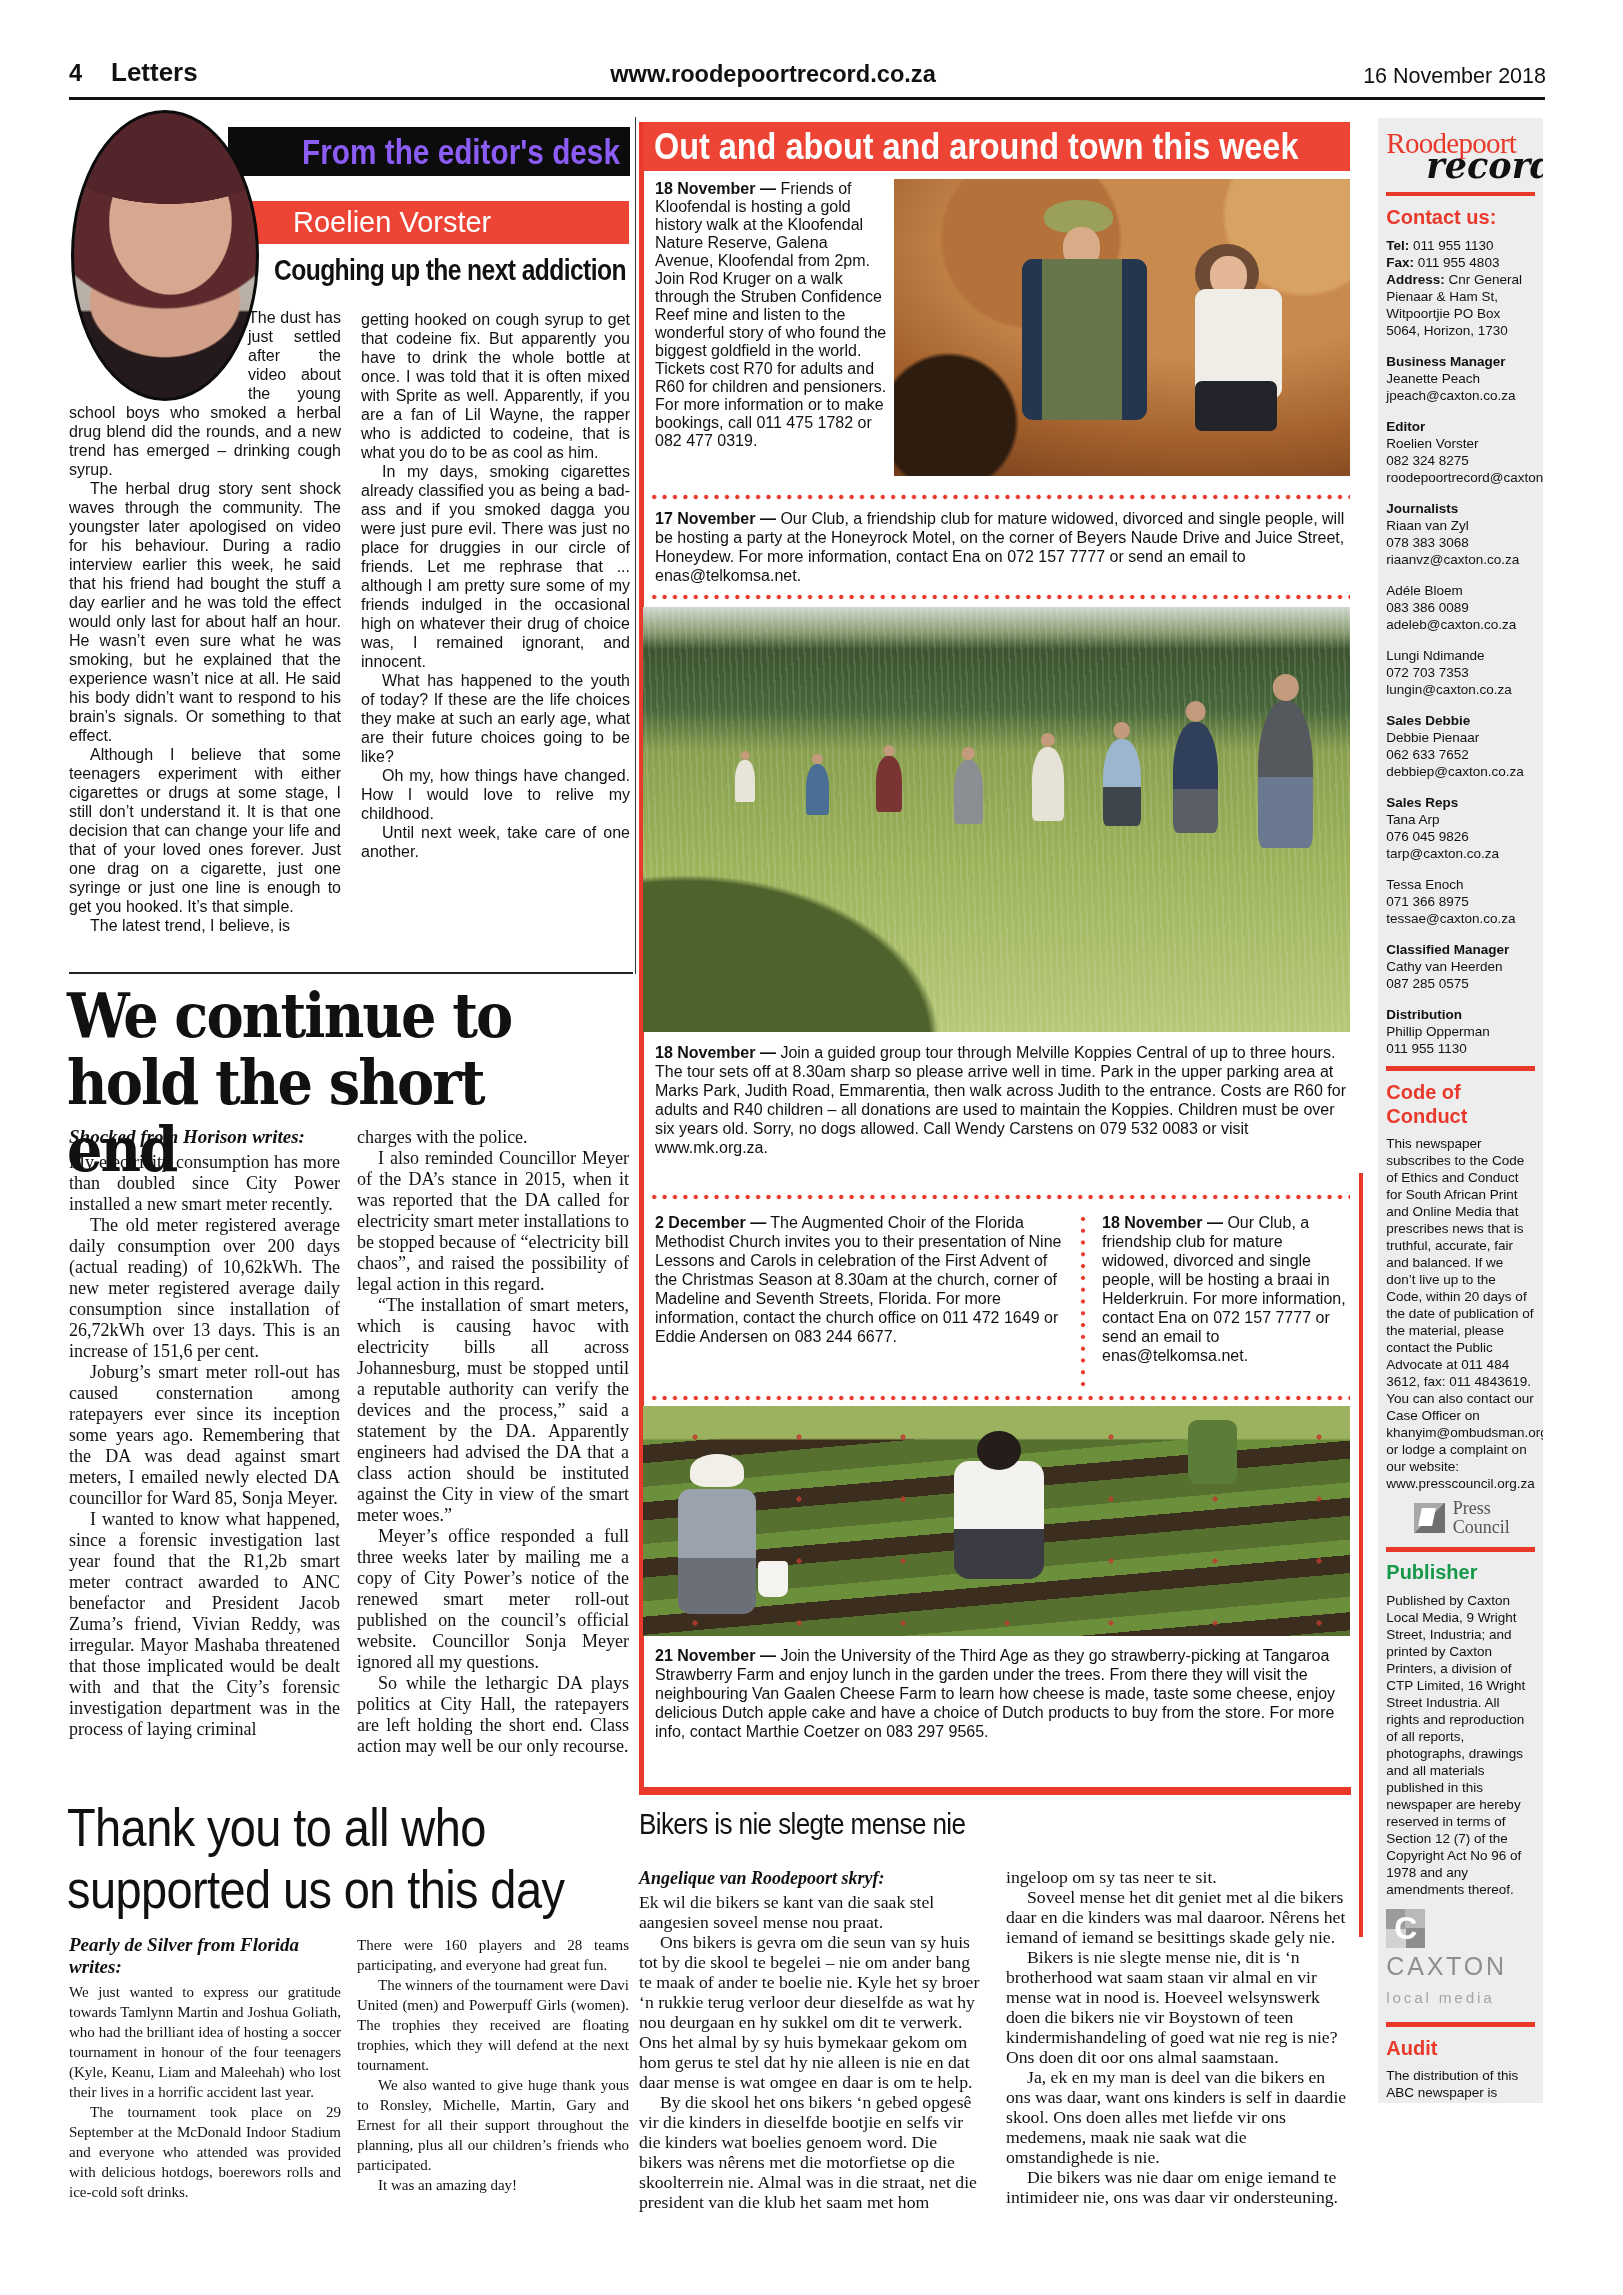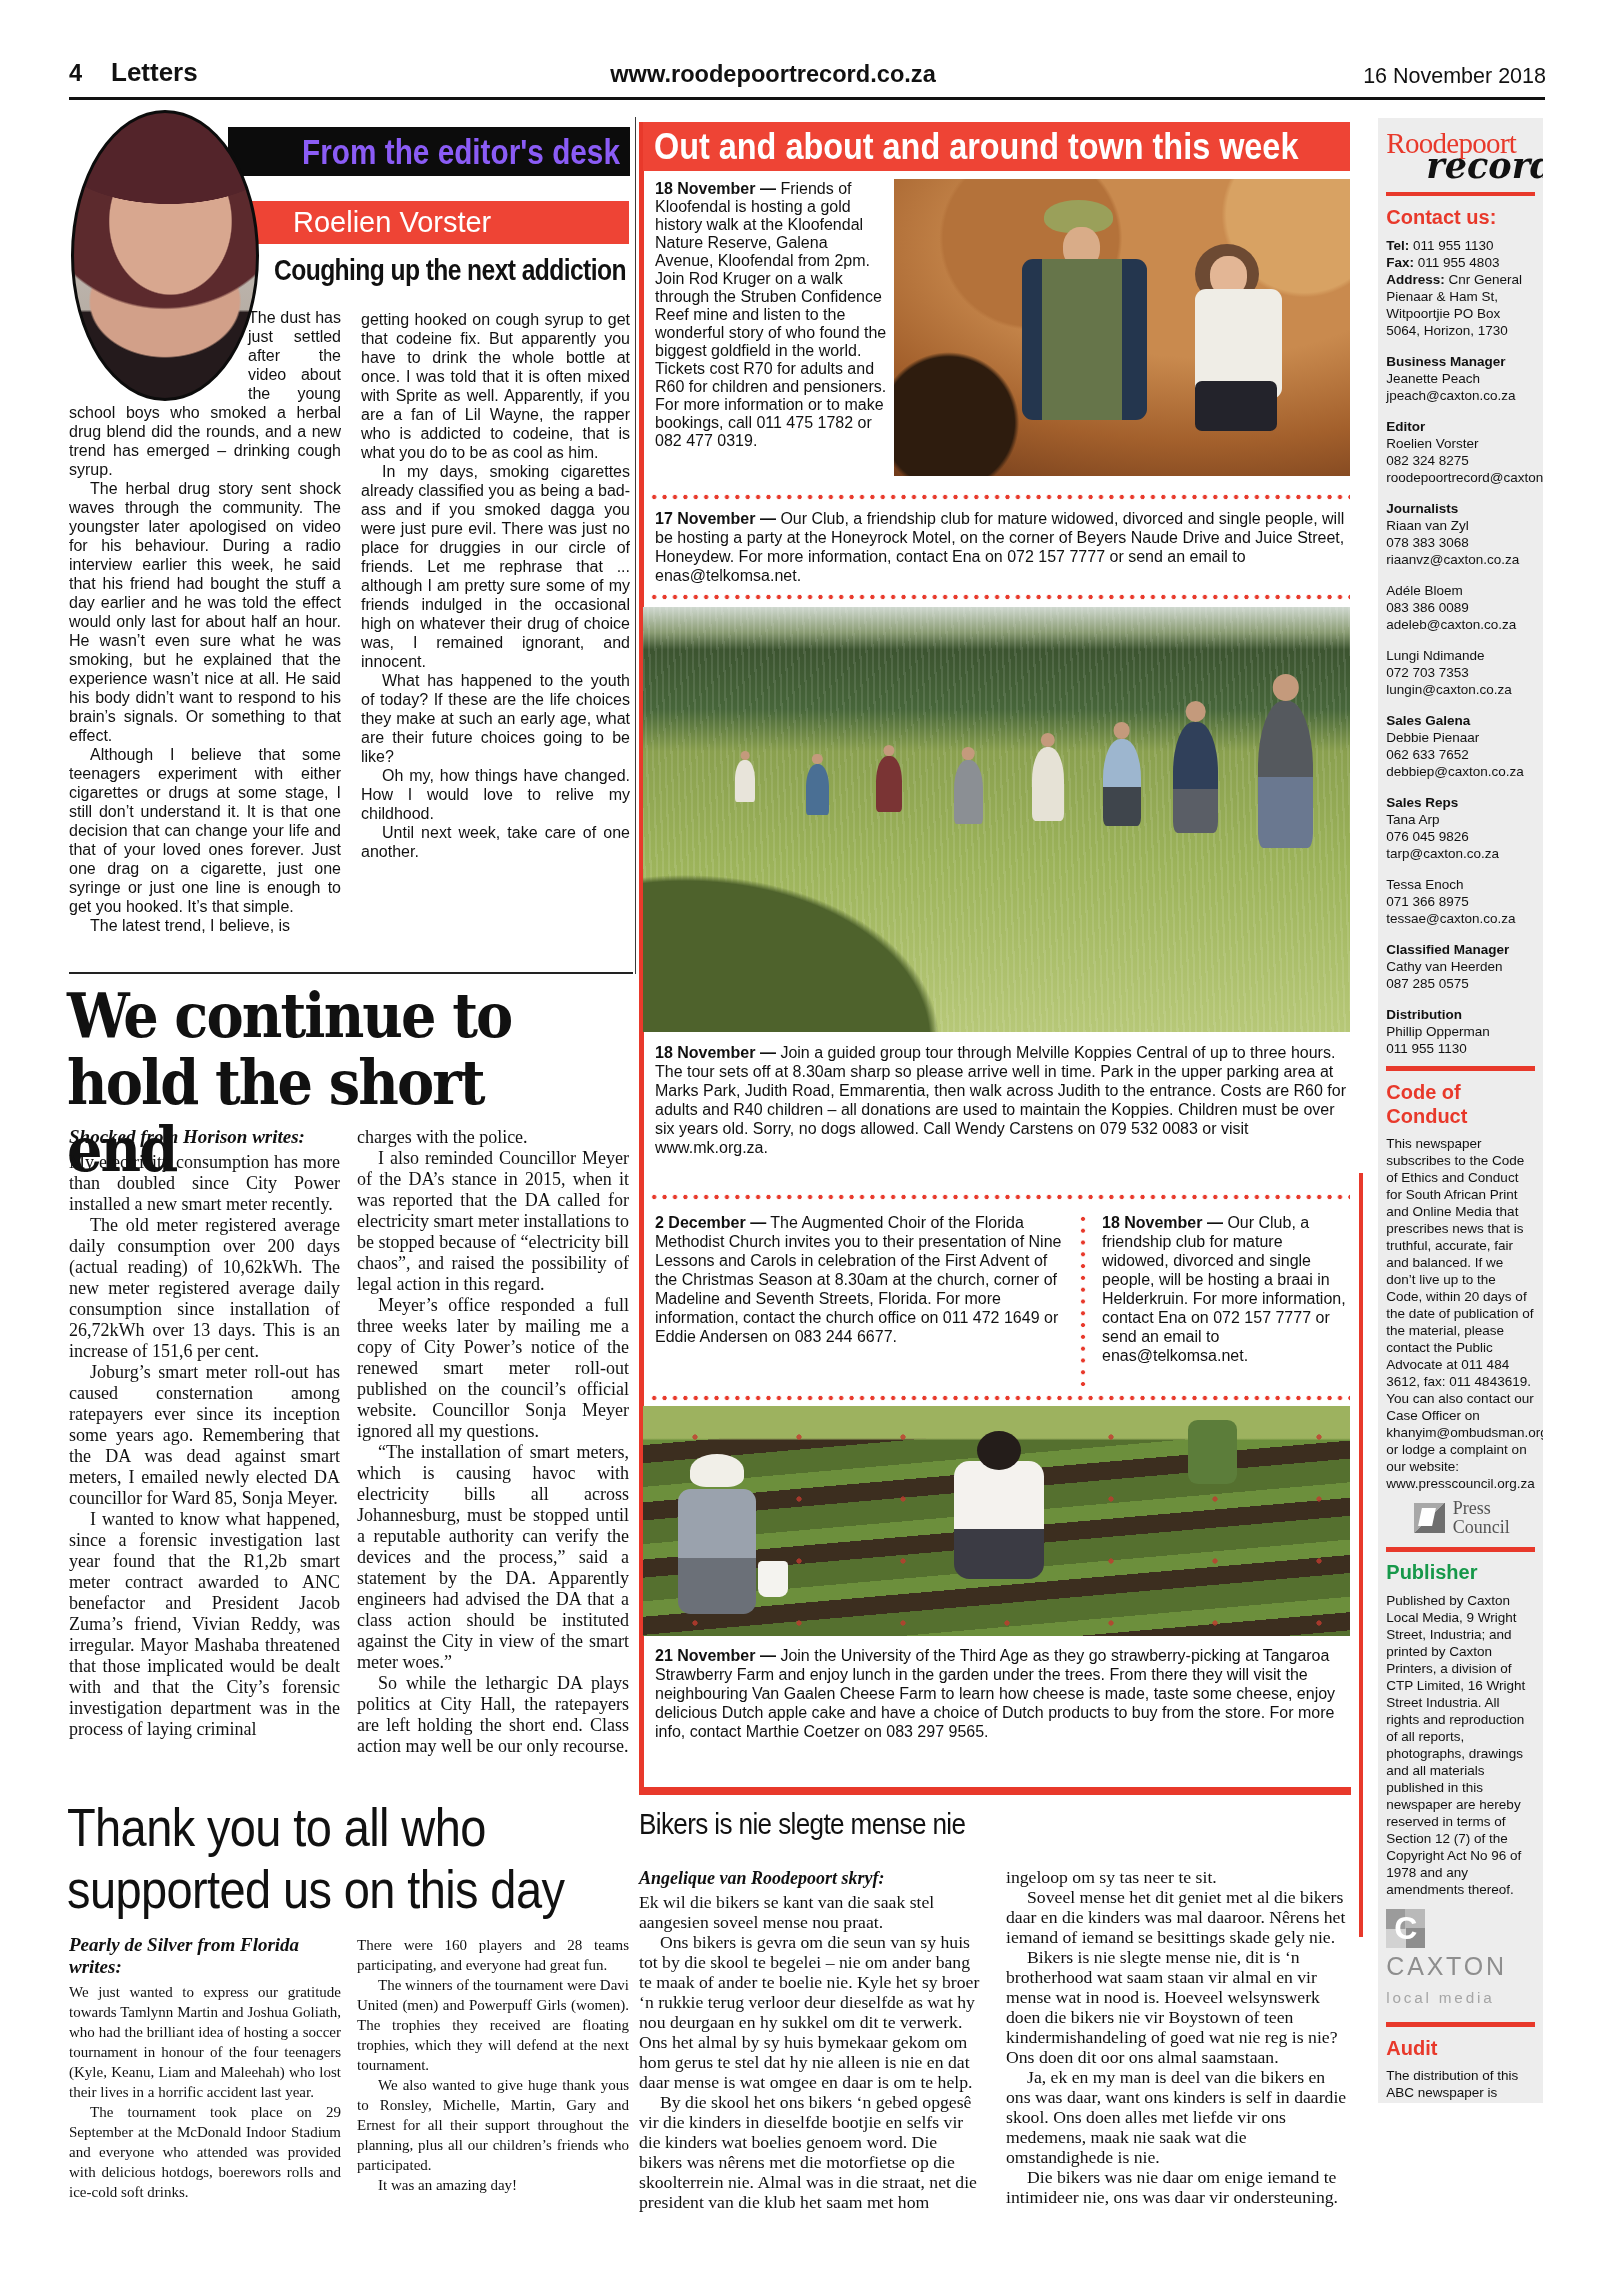--- a/index.html
+++ b/index.html
@@ -224,21 +224,21 @@
 roodepoortrecord@caxton.co.za</span></div>
   <div class="sb-role"><span class="t">Journalists</span><br><span>Riaan van Zyl
 078 383 3068
 riaanvz@caxton.co.za</span></div>
   <div class="sb-role"><span>Adéle Bloem
 083 386 0089
 adeleb@caxton.co.za</span></div>
   <div class="sb-role"><span>Lungi Ndimande
 072 703 7353
 lungin@caxton.co.za</span></div>
-  <div class="sb-role"><span class="t">Sales Galena</span><br><span>Debbie Pienaar
+  <div class="sb-role"><span class="t">Sales Debbie</span><br><span>Debbie Pienaar
 062 633 7652
 debbiep@caxton.co.za</span></div>
   <div class="sb-role"><span class="t">Sales Reps</span><br><span>Tana Arp
 076 045 9826
 tarp@caxton.co.za</span></div>
   <div class="sb-role"><span>Tessa Enoch
 071 366 8975
 tessae@caxton.co.za</span></div>
   <div class="sb-role"><span class="t">Classified Manager</span><br><span>Cathy van Heerden
 087 285 0575</span></div>
@@ -271,22 +271,22 @@
 <div class="abs byline se-byline">Shocked from Horison writes:</div>
 <div class="abs lt se-col1 paras">
     <p>My electricity consumption has more than doubled since City Power installed a new smart meter recently.</p>
     <p>The old meter registered average daily consumption over 200 days (actual reading) of 10,62kWh. The new meter registered average daily consumption since installation of 26,72kWh over 13 days. This is an increase of 151,6 per cent.</p>
     <p>Joburg’s smart meter roll-out has caused consternation among ratepayers ever since its inception some years ago. Remembering that the DA was dead against smart meters, I emailed newly elected DA councillor for Ward 85, Sonja Meyer.</p>
     <p>I wanted to know what happened, since a forensic investigation last year found that the R1,2b smart meter contract awarded to ANC benefactor and President Jacob Zuma’s friend, Vivian Reddy, was irregular. Mayor Mashaba threatened that those implicated would be dealt with and that the City’s forensic investigation department was in the process of laying criminal</p>
   </div>
 <div class="abs lt se-col2 paras">
     <p>charges with the police.</p>
     <p>I also reminded Councillor Meyer of the DA’s stance in 2015, when it was reported that the DA called for electricity smart meter installations to be stopped because of “electricity bill chaos”, and raised the possibility of legal action in this regard.</p>
+    <p>“The installation of smart meters, which is causing havoc with electricity bills all across Johannesburg, must be stopped until a reputable authority can verify the devices and the process,” said a statement by the DA. Apparently engineers had advised the DA that a class action should be instituted against the City in view of the smart meter woes.”</p>
     <p>Meyer’s office responded a full three weeks later by mailing me a copy of City Power’s notice of the renewed smart meter roll-out published on the council’s official website. Councillor Sonja Meyer ignored all my questions.</p>
-    <p>“The installation of smart meters, which is causing havoc with electricity bills all across Johannesburg, must be stopped until a reputable authority can verify the devices and the process,” said a statement by the DA. Apparently engineers had advised the DA that a class action should be instituted against the City in view of the smart meter woes.”</p>
     <p>So while the lethargic DA plays politics at City Hall, the ratepayers are left holding the short end. Class action may well be our only recourse.</p>
   </div>
 
 <div class="abs ty-head">Thank you to all who
 supported us on this day</div>
 <div class="abs byline ty-byline">Pearly de Silver from Florida writes:</div>
 <div class="abs lt ty-col ty-col1 paras">
     <p>We just wanted to express our gratitude towards Tamlynn Martin and Joshua Goliath, who had the brilliant idea of hosting a soccer tournament in honour of the four teenagers (Kyle, Keanu, Liam and Maleehah) who lost their lives in a horrific accident last year.</p>
     <p>The tournament took place on 29 September at the McDonald Indoor Stadium and everyone who attended was provided with delicious hotdogs, boerewors rolls and ice-cold soft drinks.</p>
   </div>

